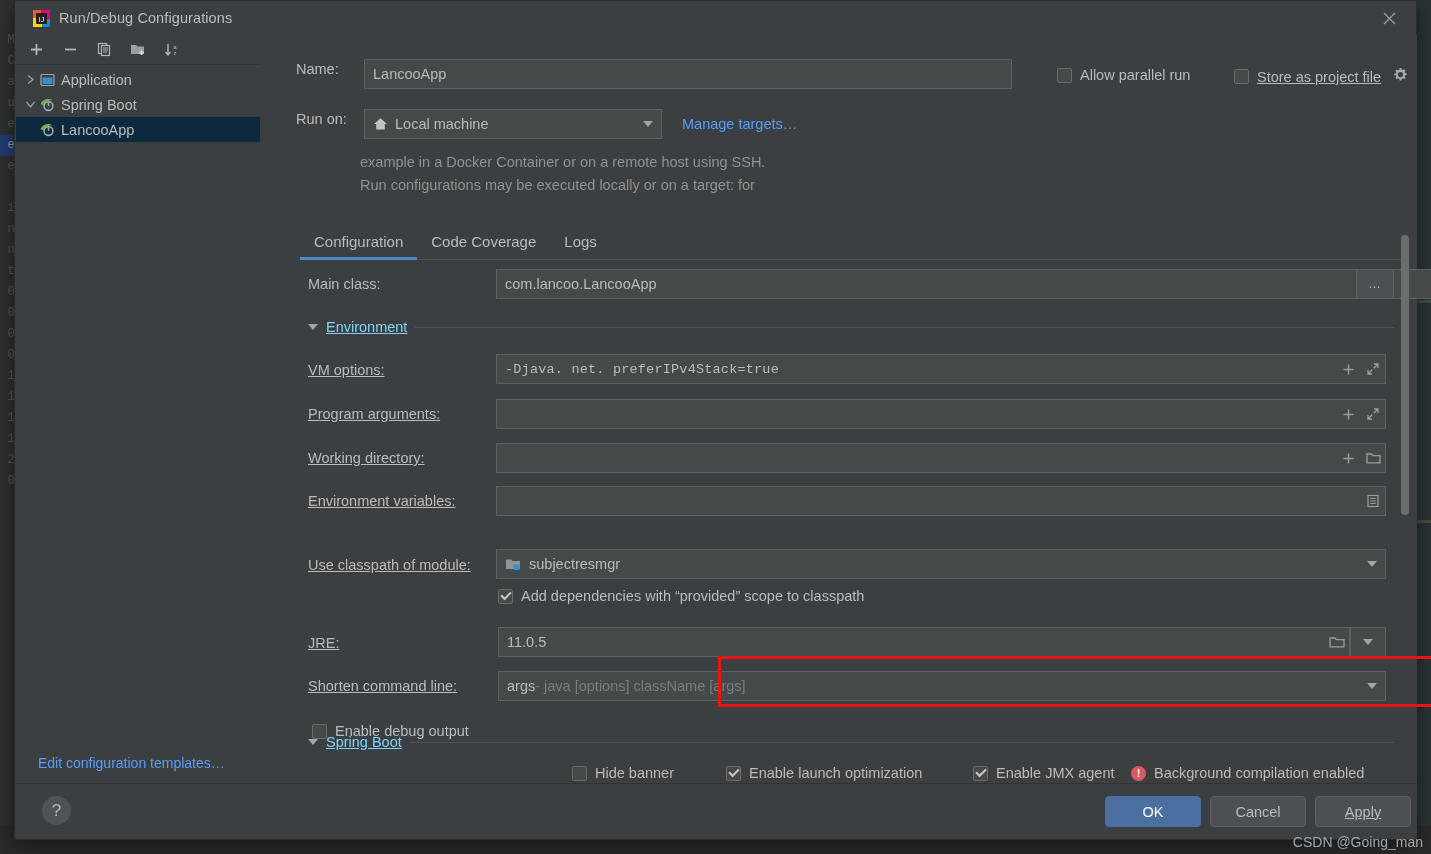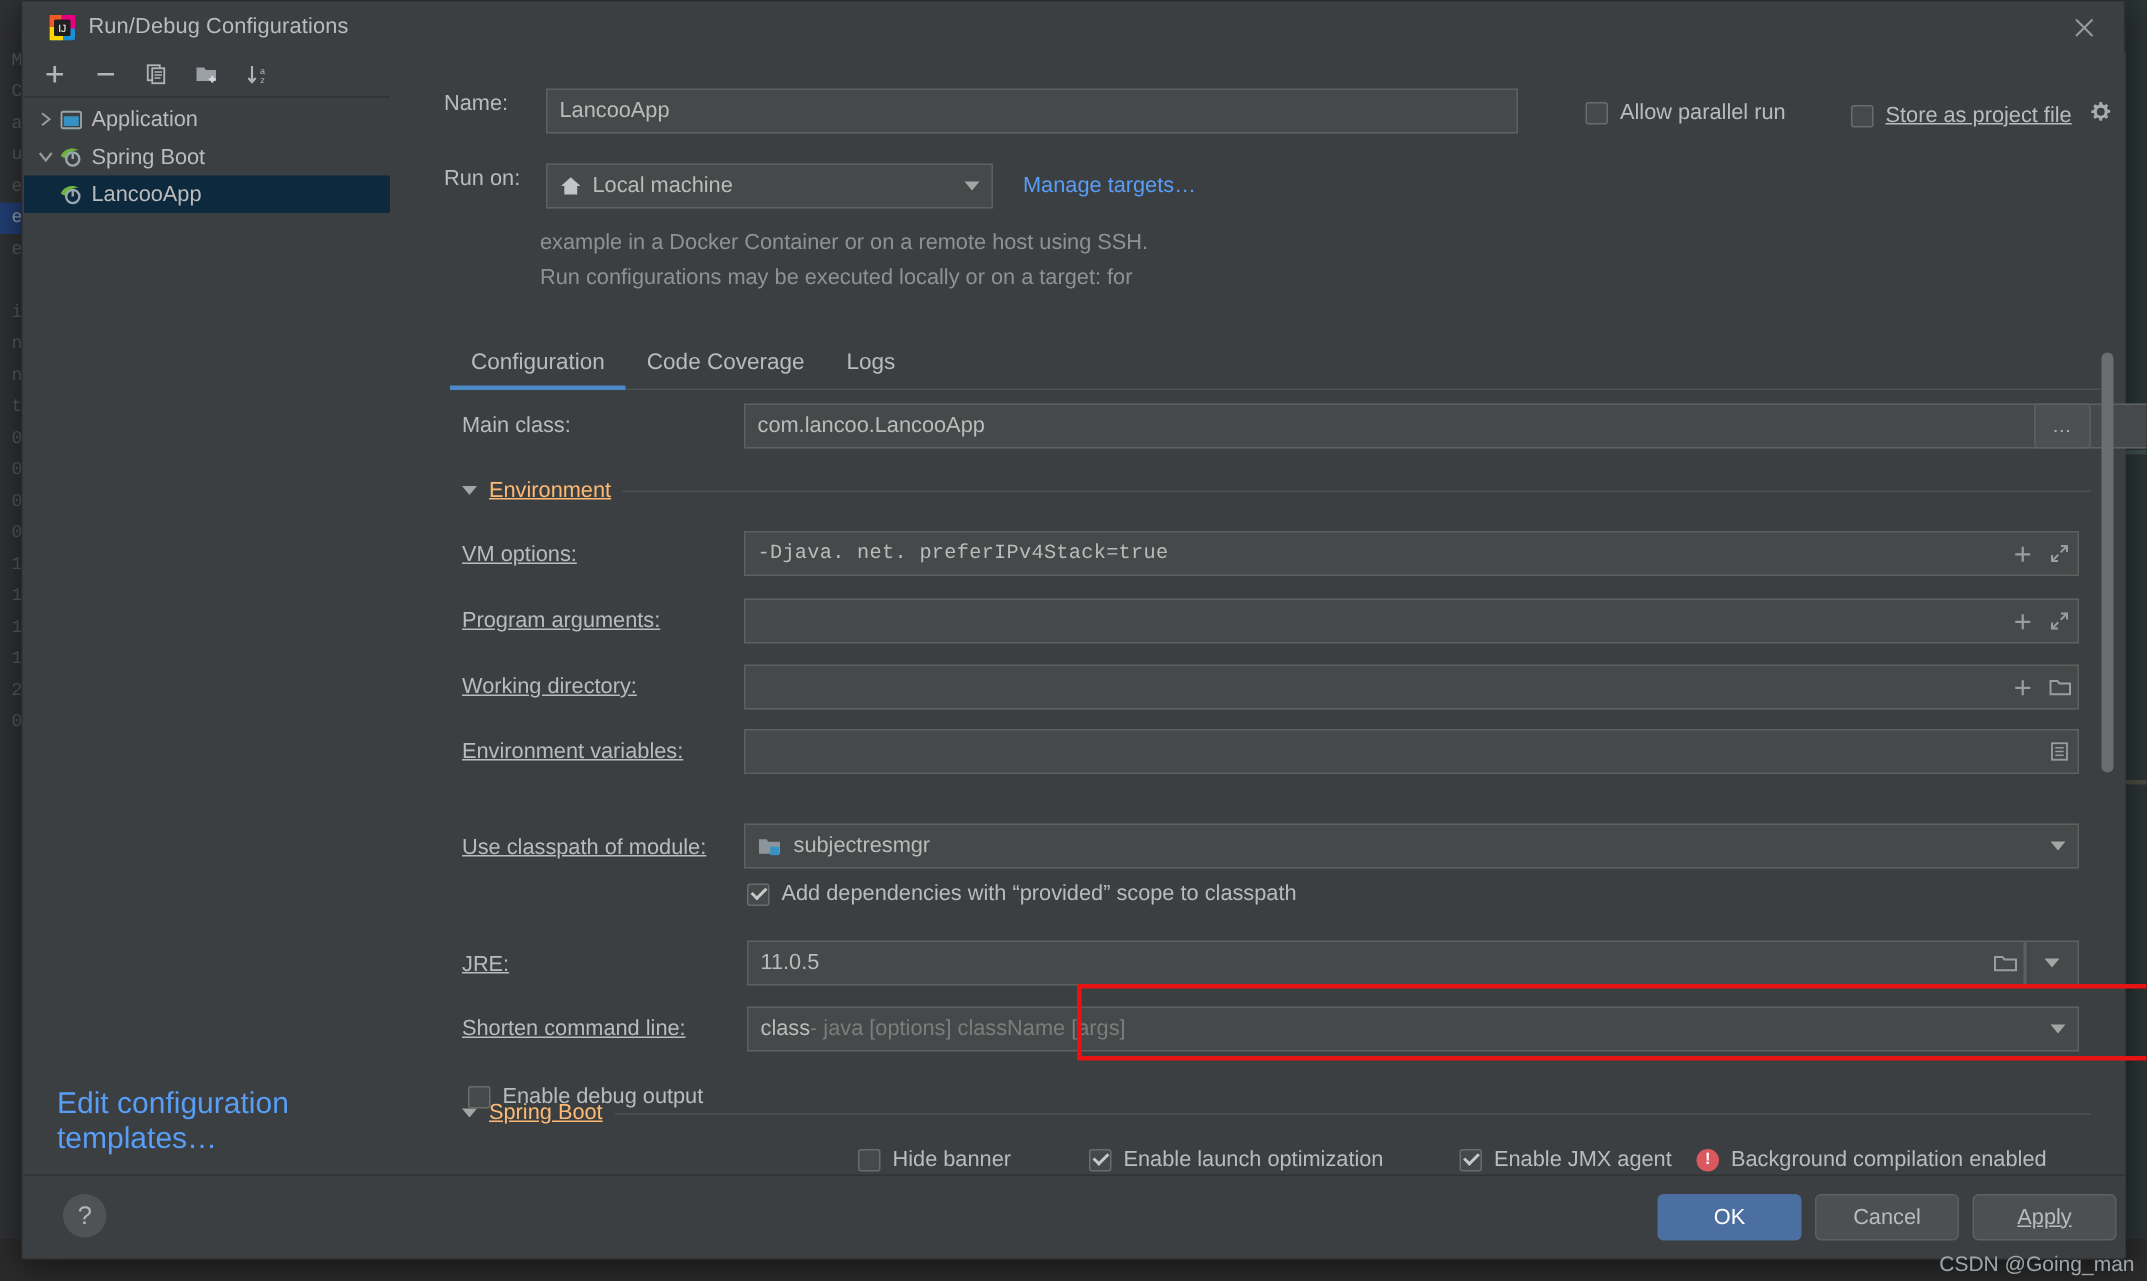--- a/index.html
+++ b/index.html
@@ -127,21 +127,21 @@
     color: #9a9a9a;
   }
   .tree-icon { width: 18px; height:16px; flex:none; margin-right: 5px; display:flex; align-items:center; justify-content:center;}
   .tree-label { font-size: 14.5px; color: #bbbbbb; }
   .indent-1 { padding-left: 22px; }
 
   .edit-templates {
     position: absolute;
     left: 22px; bottom: 16px;
     color: #589df6;
-    font-size: 20px;
+    font-size: 14px;
     cursor: pointer;
     margin-top: 37px;
   }
 
   
   .right-panel {
     position: absolute;
     left: 245px; top: 34px;
     width: 1157px; height: 752px;
     background: #3c3f41;
@@ -240,21 +240,21 @@
   .tab.active::after {
     content:"";
     position:absolute; left: 0; right: 0; bottom: -1px;
     height: 3px; background: #4a88c7;
   }
 
   
   .group {
     position:absolute;
     display:flex; align-items:center; gap: 8px;
-    color:#fdba74; font-size: 14.5px;
+    color:#7dd3fc; font-size: 14.5px;
   }
   .group .tri {
     width: 0; height: 0;
     border-left: 5px solid transparent;
     border-right: 5px solid transparent;
     border-top: 6px solid #a5a5a5;
     cursor:pointer;
   }
   .group .gline {
     height: 1px; background: #4e5254; flex: 1;
@@ -624,21 +624,21 @@
             </svg>
           </span>
         </span>
       </div>
       <div style="position:absolute; left:1090px; top:592px; width:36px; height:30px; background:#45494a; border:1px solid #5e6060; box-sizing:border-box; display:flex;align-items:center;justify-content:center;cursor:pointer;">
         <span style="width:0;height:0;border-left:5px solid transparent;border-right:5px solid transparent;border-top:6px solid #a5a5a5;"></span>
       </div>
 
       <span class="lbl" style="position:absolute; left:48px; top:643px;"><u>Shorten command line:</u></span>
       <div class="combo" style="position:absolute; left:238px; top:636px; width:888px;">
-        <span class="shorten-strong">class</span>
+        <span class="shorten-strong">args</span>
         <span class="shorten-hint"> - java [options] className [args]</span>
         <span class="arrow"></span>
       </div>
 
       <div class="group" style="left:48px; top:699px; width:1086px;">
         <span class="tri"></span>
         <span><u>Spring Boot</u></span>
         <span class="gline"></span>
       </div>
 

